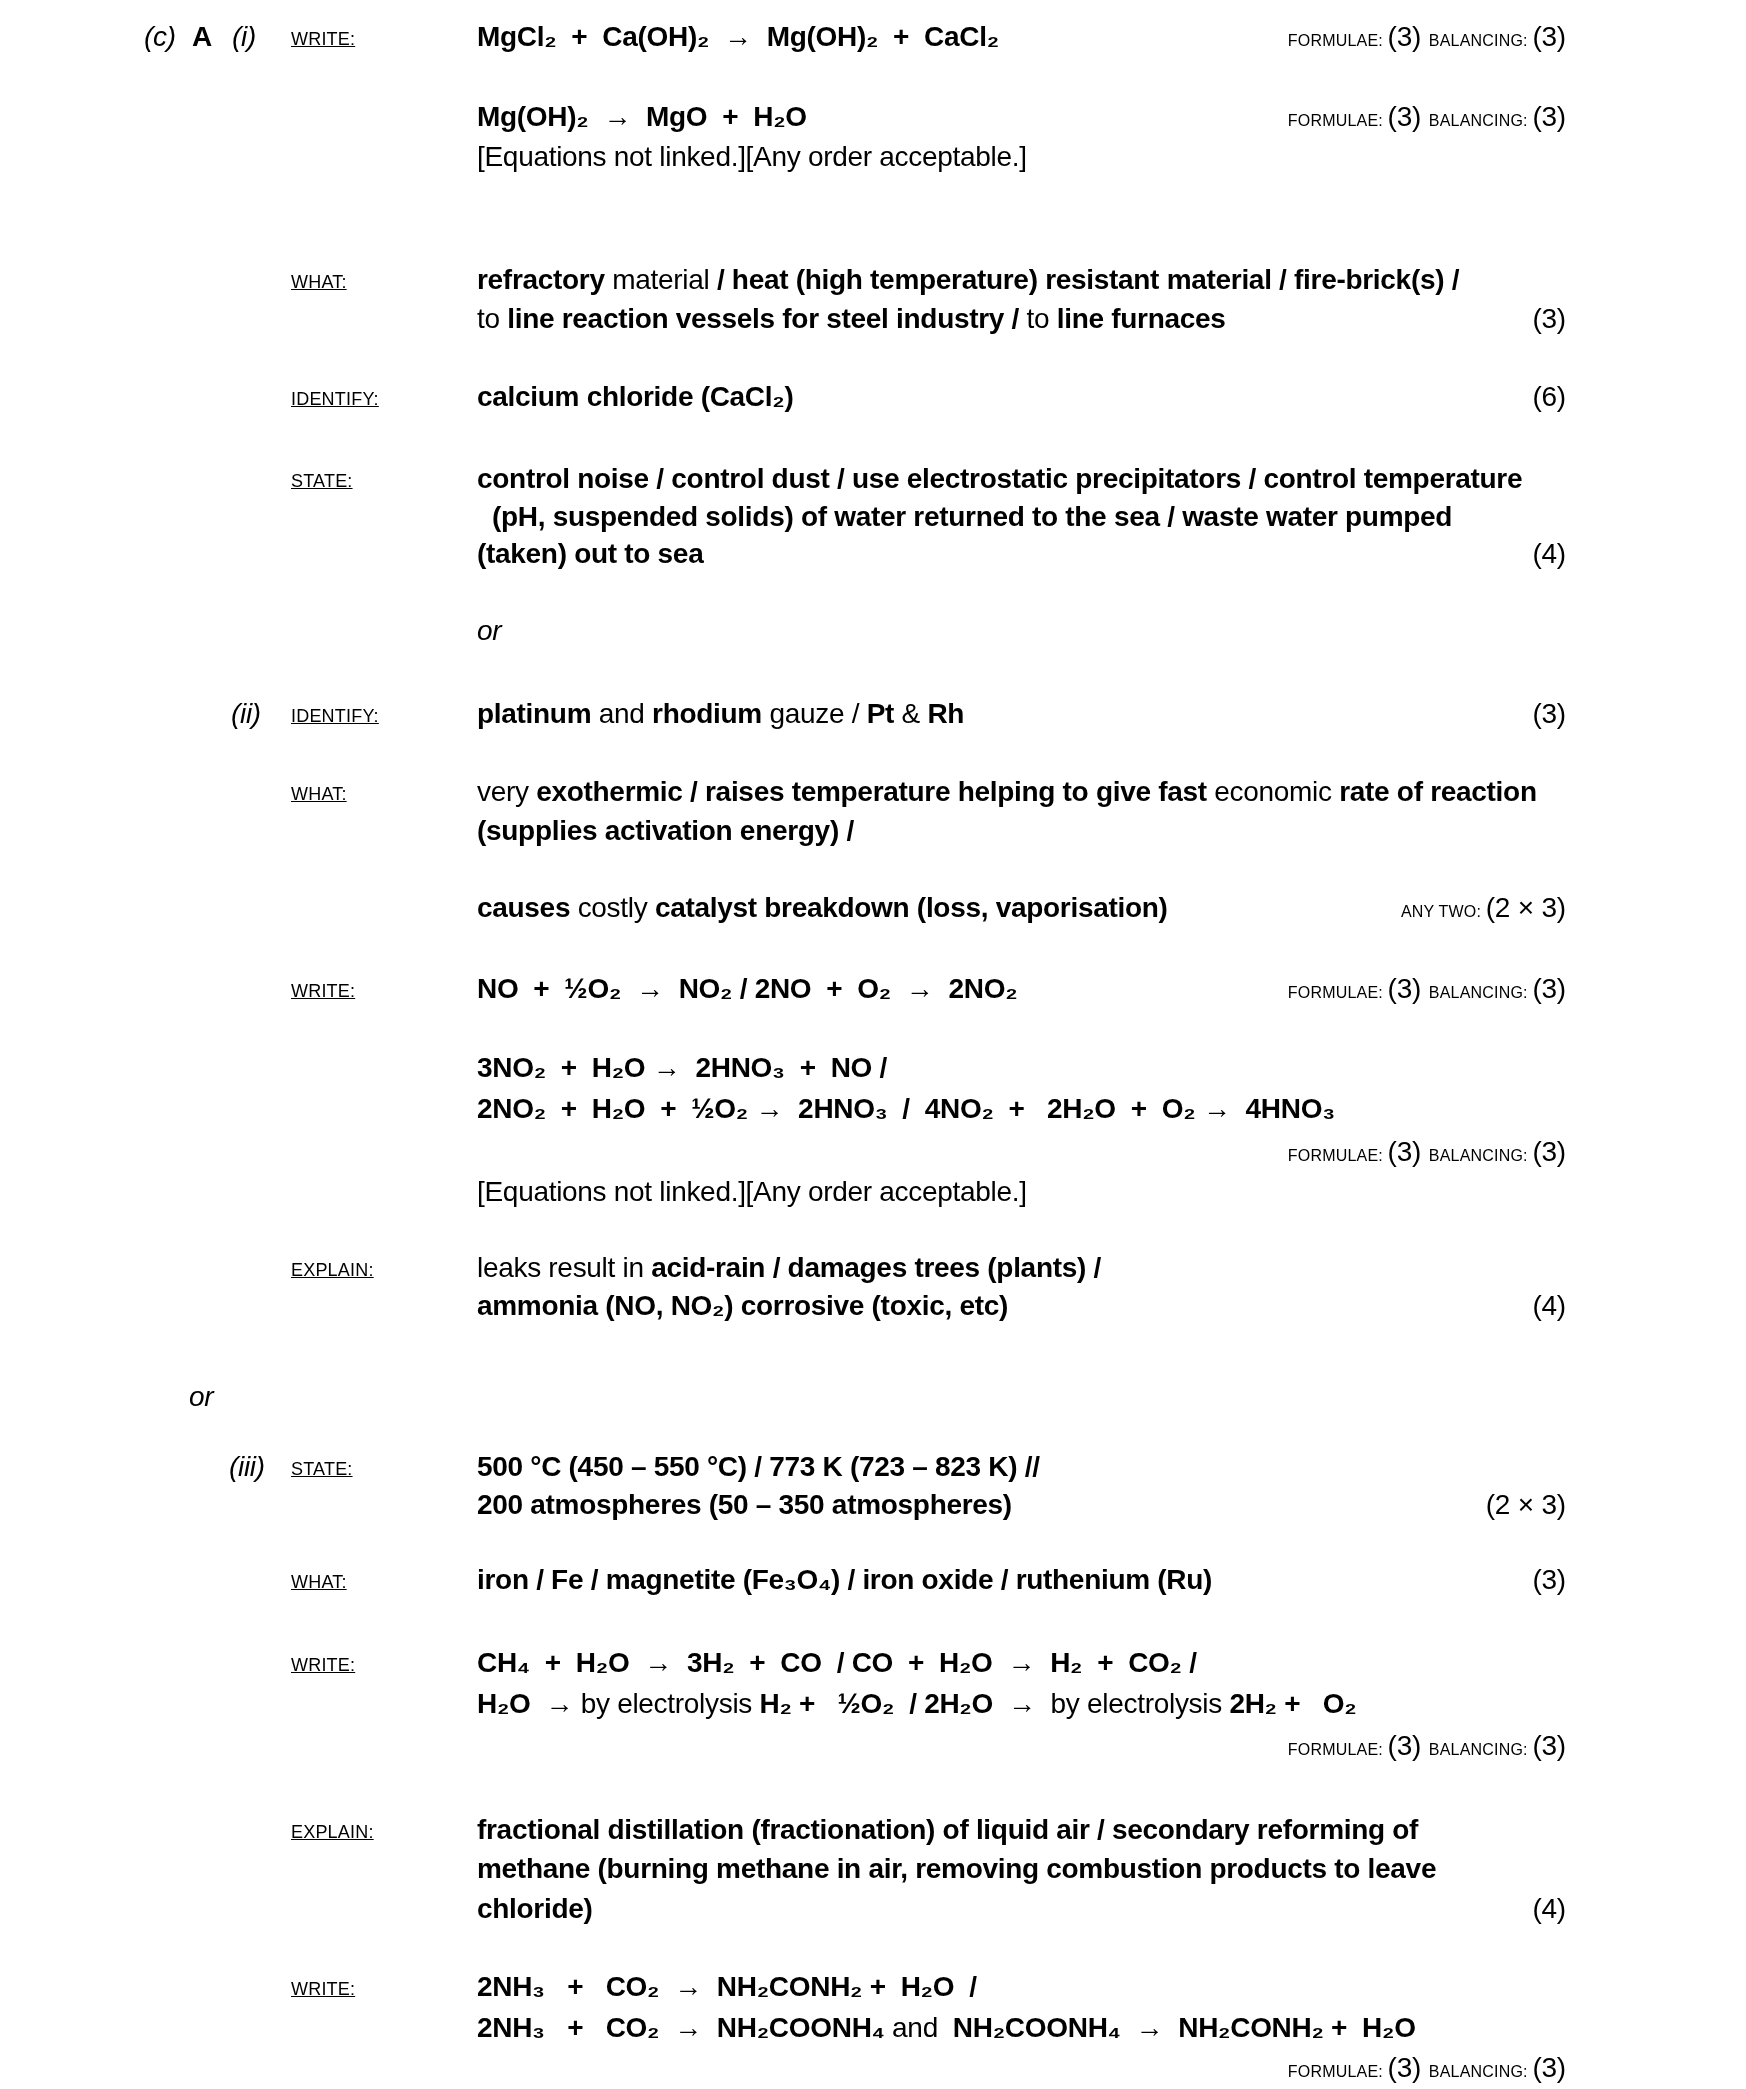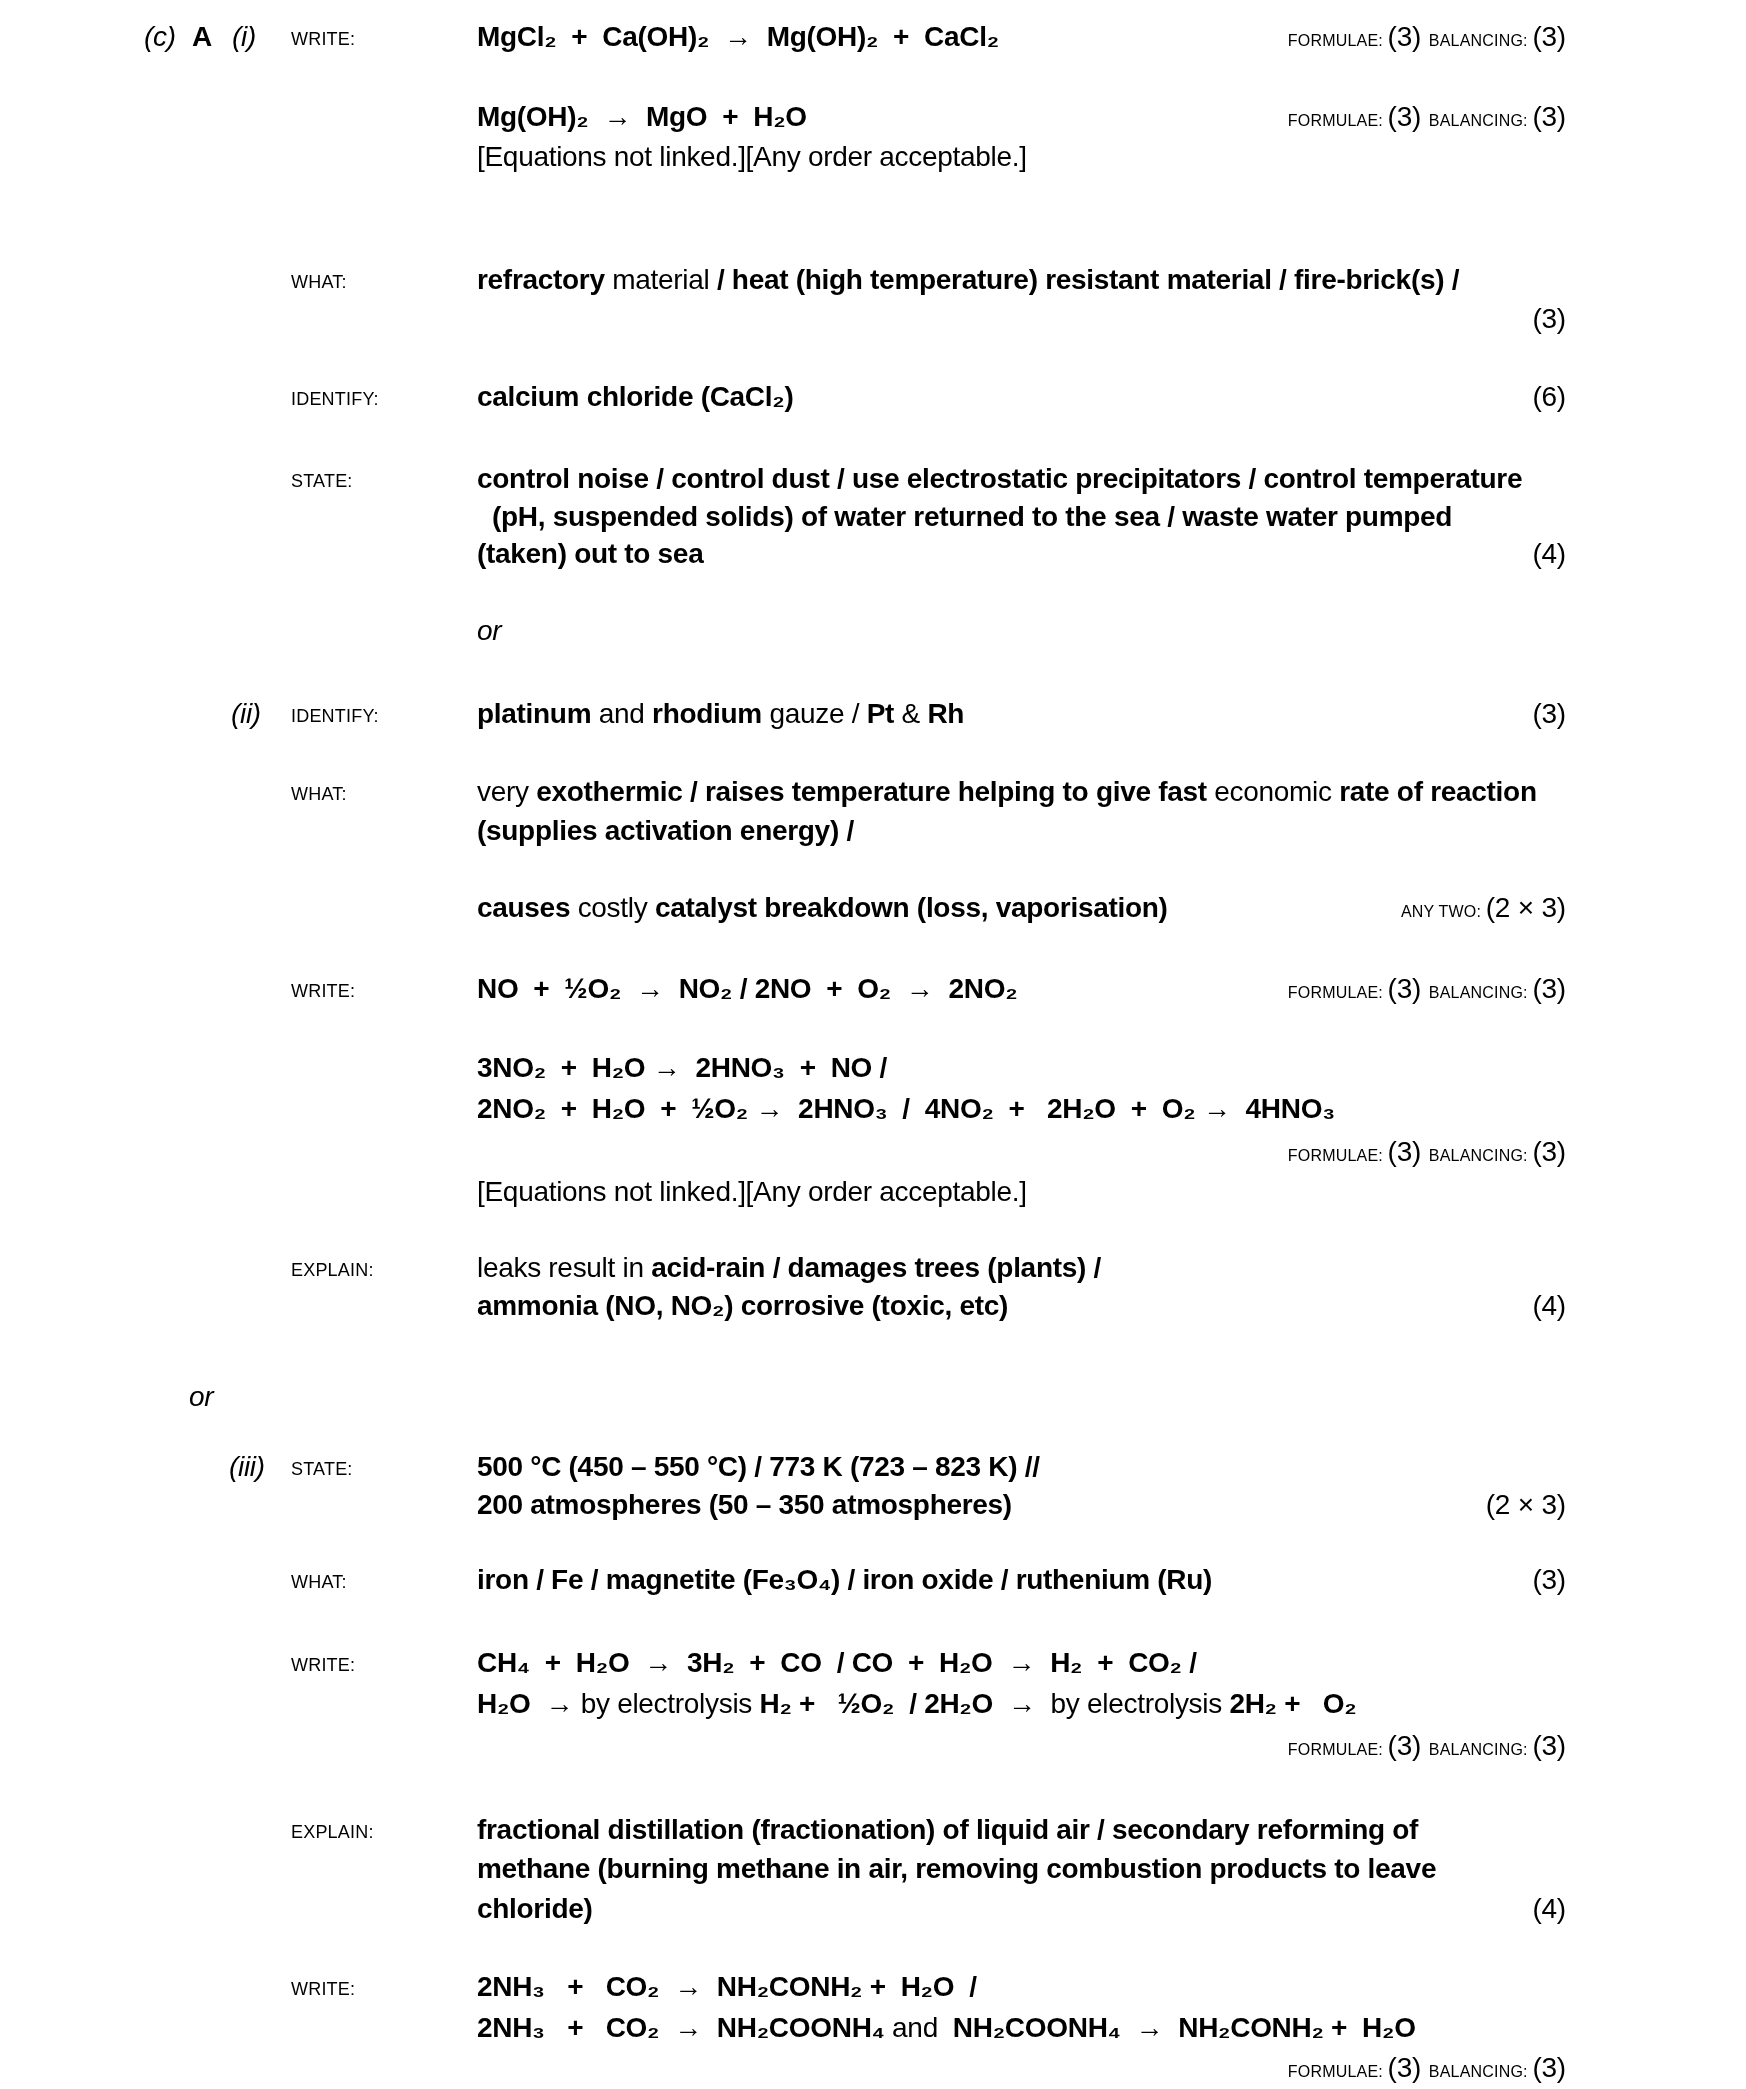--- a/index.html
+++ b/index.html
@@ -11,21 +11,21 @@
     font-family:"Liberation Sans","DejaVu Sans",sans-serif;
     overflow:hidden;
   }
   .line { position:absolute; left:0; width:100%; height:42px; }
   .marker {
     position:absolute; top:0;
     font-size:28px; white-space:pre; letter-spacing:-0.3px;
   }
   .label {
     position:absolute; left:291px; top:7.7px;
-    font-size:18px; letter-spacing:0.2px;
+    font-size:18px; letter-spacing:0.2px;text-decoration:underline;
   }
   .content {
     position:absolute; left:477px; top:0;
     font-size:28px; white-space:pre; letter-spacing:-0.3px;
   }
   .right {
     position:absolute; right:181px; top:0;
     font-size:28px; white-space:pre; text-align:right; letter-spacing:-0.2px;
   }
   .s-b { font-weight:bold; }
@@ -50,20 +50,21 @@
       <span class="right"><span class="s-sc">FORMULAE: </span><span class="s-r">(3) </span><span class="s-sc">BALANCING: </span><span class="s-r">(3)</span></span>
     </div>
     <div class="line" style="top: 141px;">
       <span class="content"><span class="s-r">[Equations not linked.][Any order acceptable.]</span></span>
     </div>
     <div class="line" style="top: 264px;">
       <span class="label">WHAT:</span>
       <span class="content"><span class="s-b">refractory</span><span class="s-r"> material </span><span class="s-b">/ heat (high temperature) resistant material / fire-brick(s) /</span></span>
     </div>
     <div class="line" style="top: 303px;">
+      <span class="content"><span class="s-r">to </span><span class="s-b">line reaction vessels for steel industry /</span><span class="s-r"> to </span><span class="s-b">line furnaces</span></span>
       <span class="right"><span class="s-r">(3)</span></span>
     </div>
     <div class="line" style="top: 381px;">
       <span class="label">IDENTIFY:</span>
       <span class="content"><span class="s-b">calcium chloride (CaCl₂)</span></span>
       <span class="right"><span class="s-r">(6)</span></span>
     </div>
     <div class="line" style="top: 463px;">
       <span class="label">STATE:</span>
       <span class="content"><span class="s-b">control noise / control dust / use electrostatic precipitators / control temperature</span></span>

